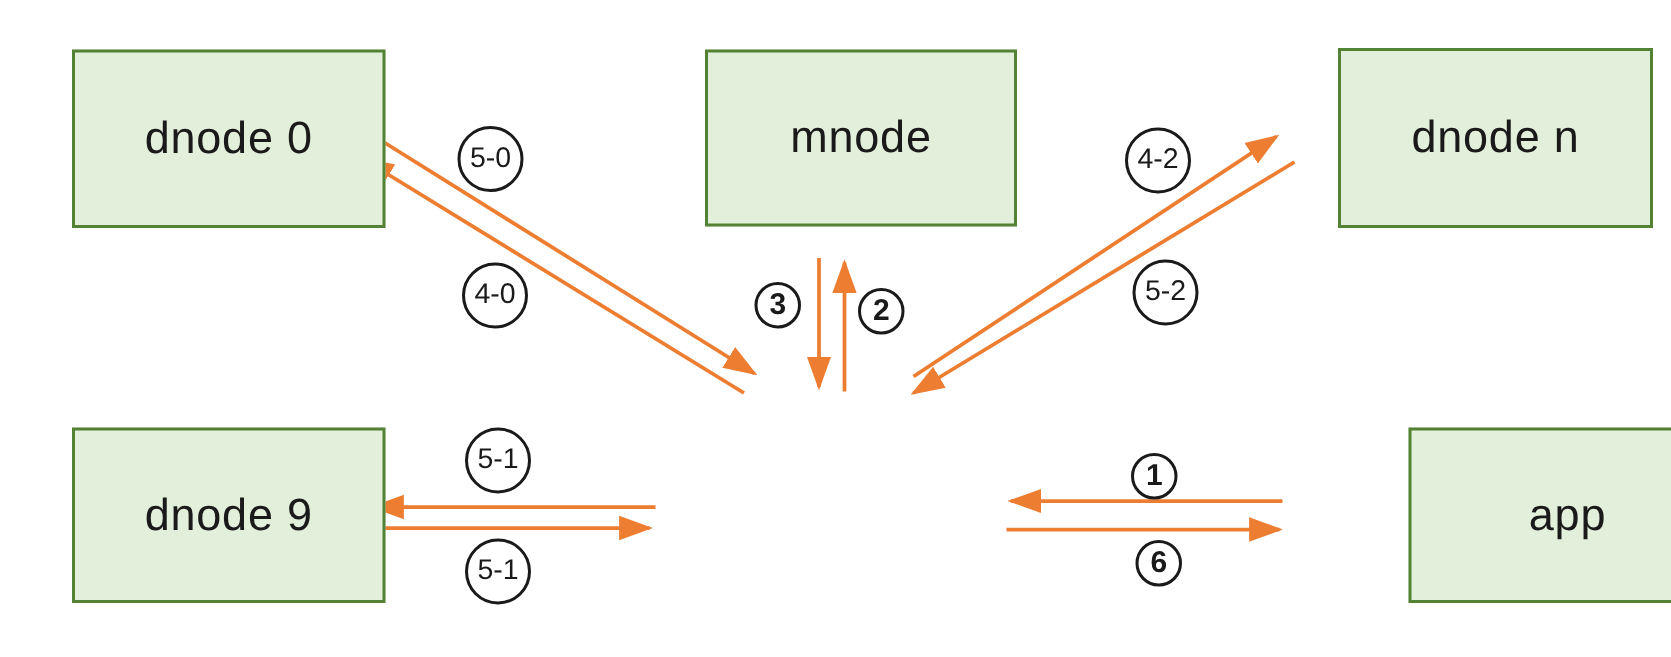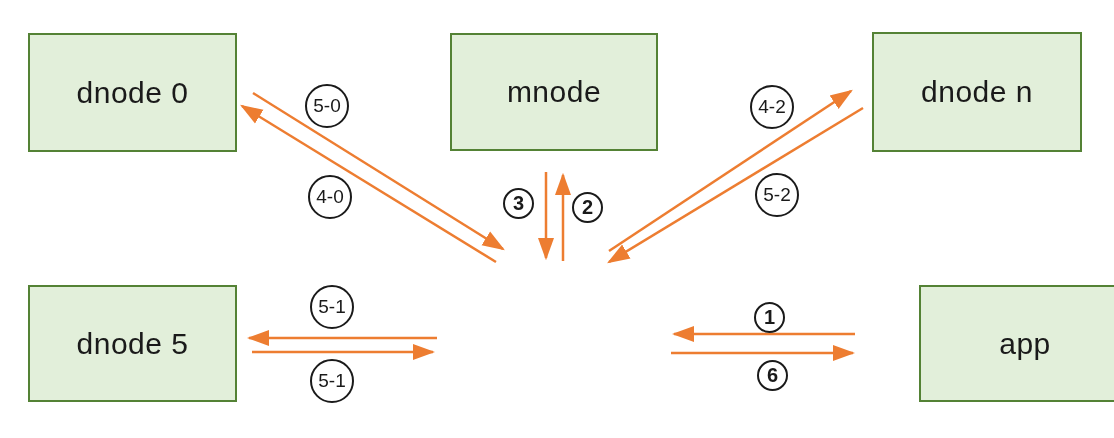--- a/index.html
+++ b/index.html
@@ -34,20 +34,21 @@
   .node {
     position: absolute;
     background: var(--node-fill);
     border: 2px solid var(--node-border);
     display: flex;
     align-items: center;
     justify-content: center;
     color: var(--text);
     font-size: 30px;
     letter-spacing: 0.5px;
+    margin-left: 20px;
   }
   .edge-label {
     position: absolute;
     background: #ffffff;
     border: 2.5px solid var(--circle-border);
     border-radius: 50%;
     display: flex;
     align-items: center;
     justify-content: center;
     color: var(--text);
@@ -93,21 +94,21 @@
   <div class="node" style="left:28px;  top:33px;  width:209px; height:119px;">
     <span>dnode 0</span>
   </div>
   <div class="node" style="left:872px; top:32px;  width:210px; height:120px;">
     <span>dnode n</span>
   </div>
   <div class="node" style="left:450px; top:33px;  width:208px; height:118px;">
     <span>mnode</span>
   </div>
   <div class="node" style="left:28px;  top:285px; width:209px; height:117px;">
-    <span>dnode 5</span>
+    <span>dnode 9</span>
   </div>
   <div class="node" style="left:919px; top:285px; width:212px; height:117px;">
     <span>app</span>
   </div>
 
   <div class="edge-label pair" style="left:305px; top:84px;">5-0</div>
   <div class="edge-label pair" style="left:308px; top:175px;">4-0</div>
   <div class="edge-label single" style="left:503px; top:188px;">3</div>
   <div class="edge-label single" style="left:572px; top:192px;">2</div>
   <div class="edge-label pair" style="left:750px; top:85px;">4-2</div>

